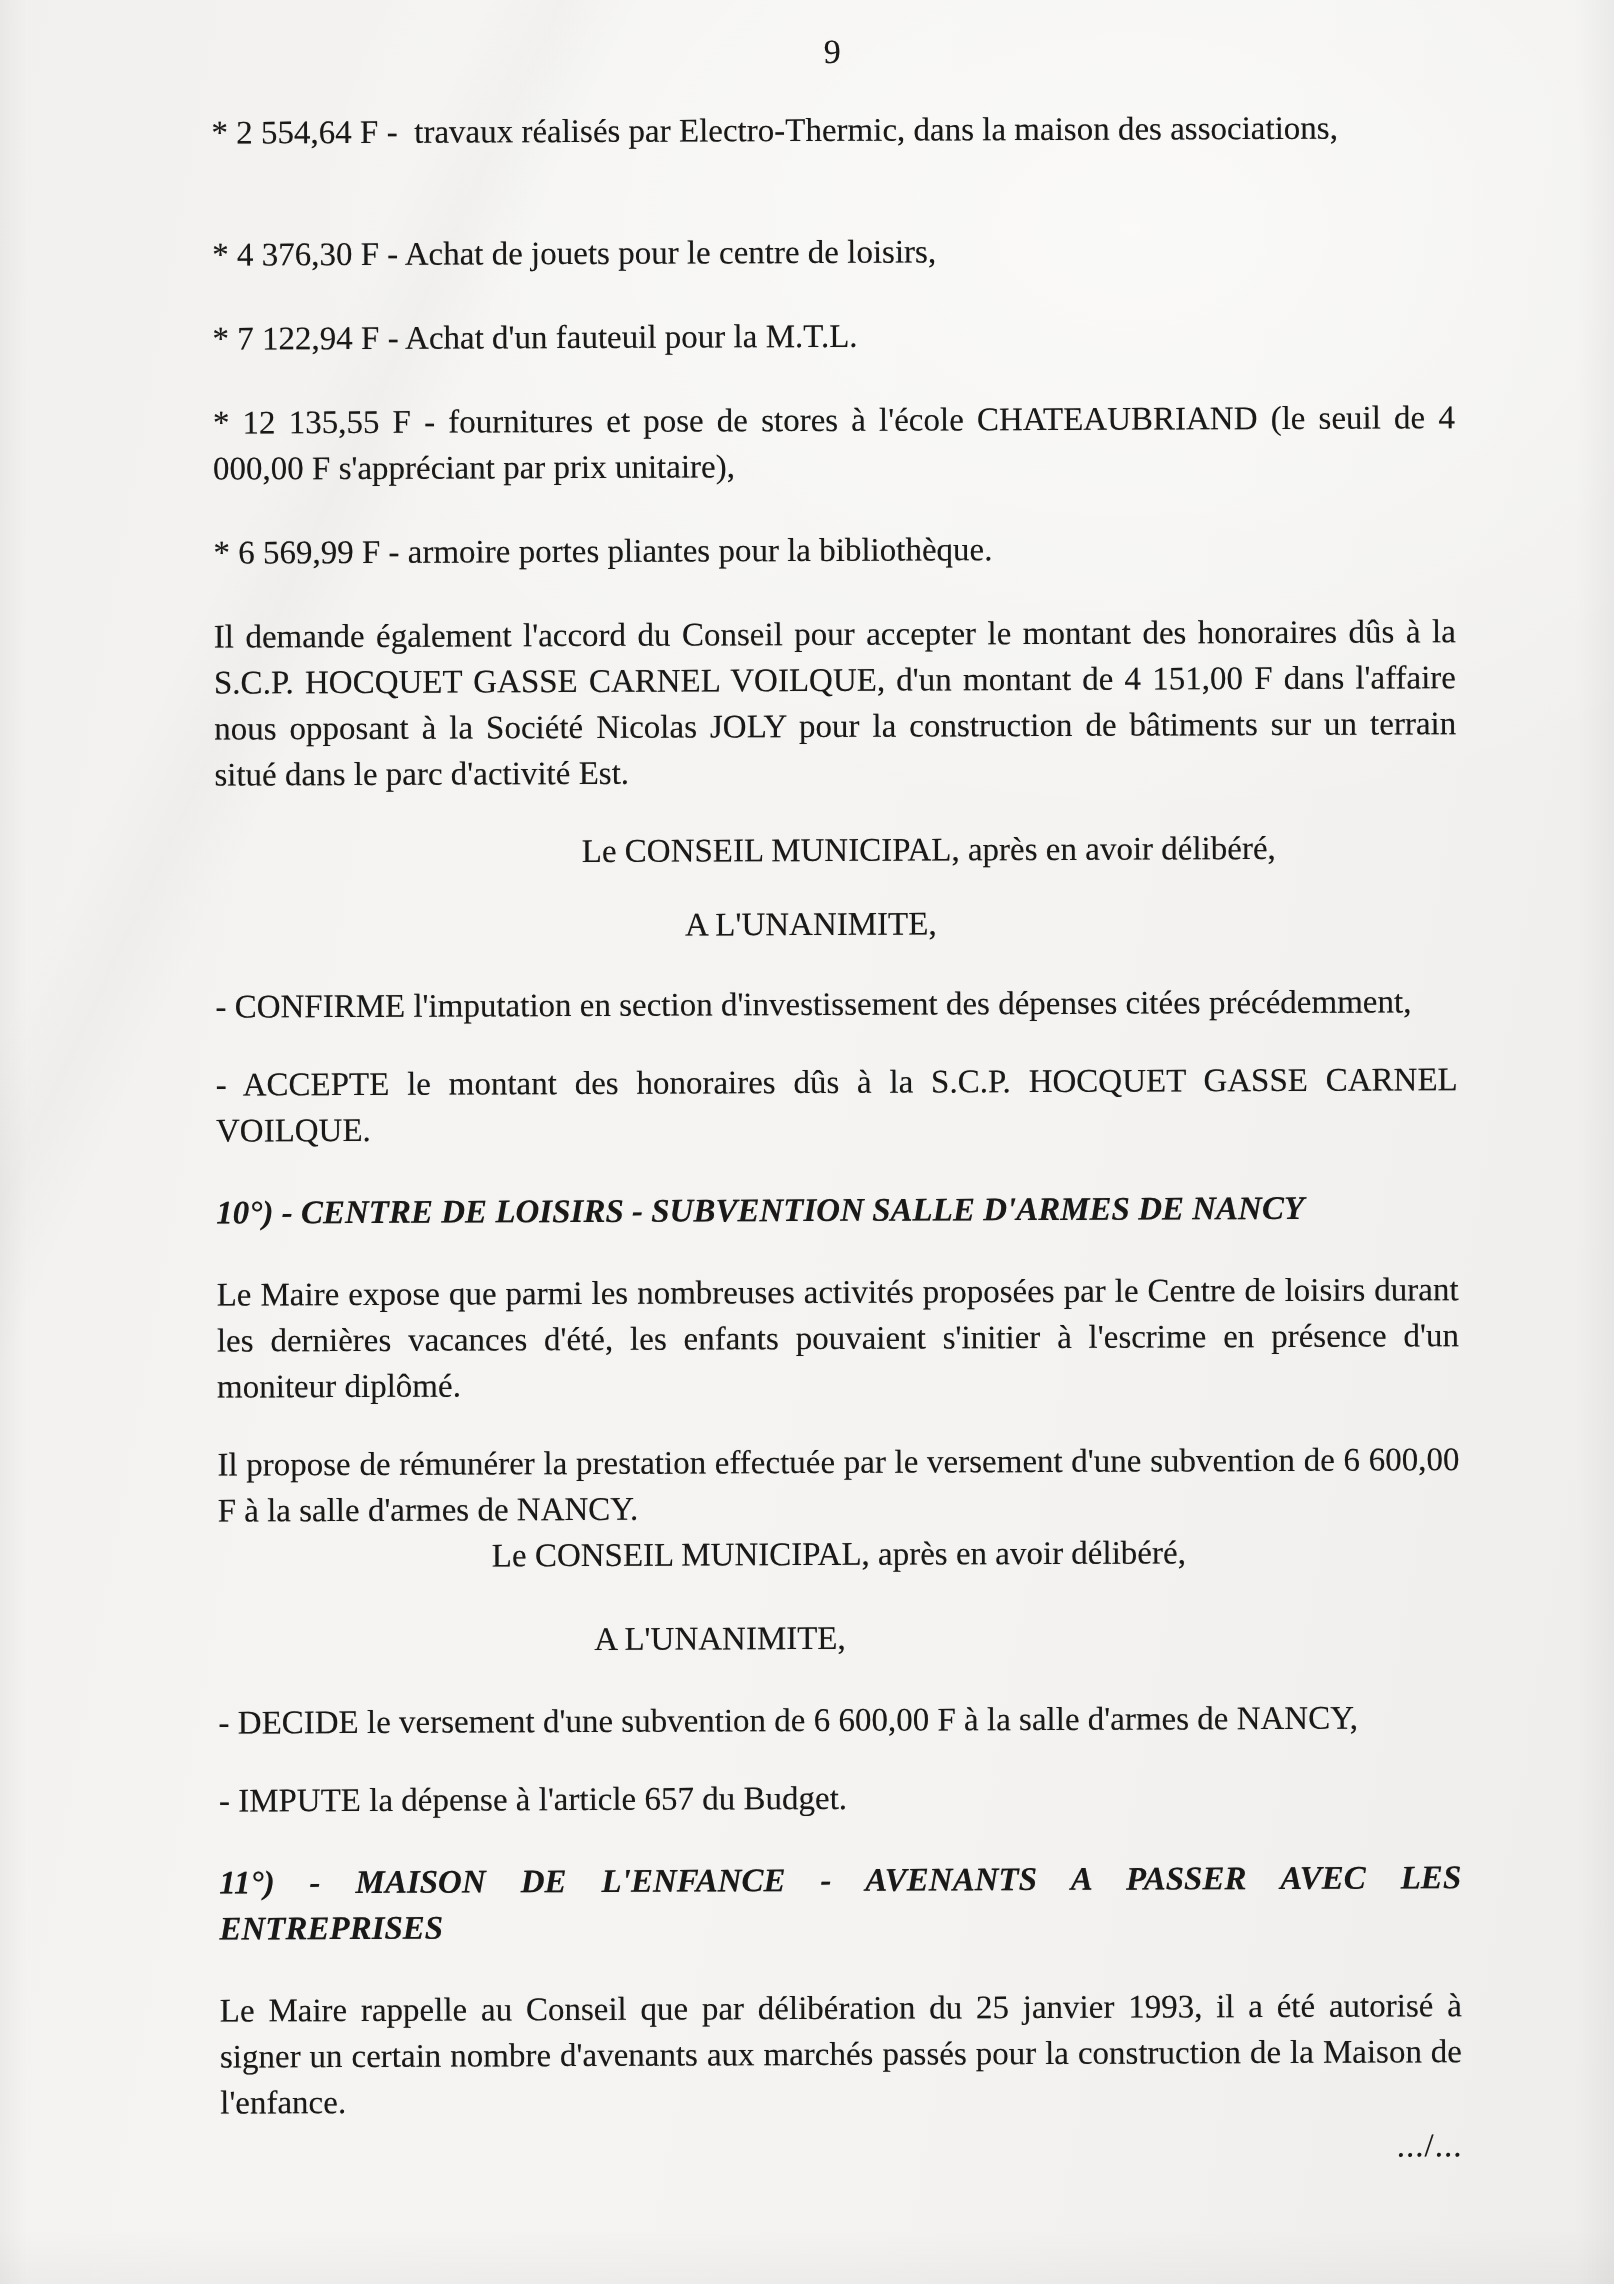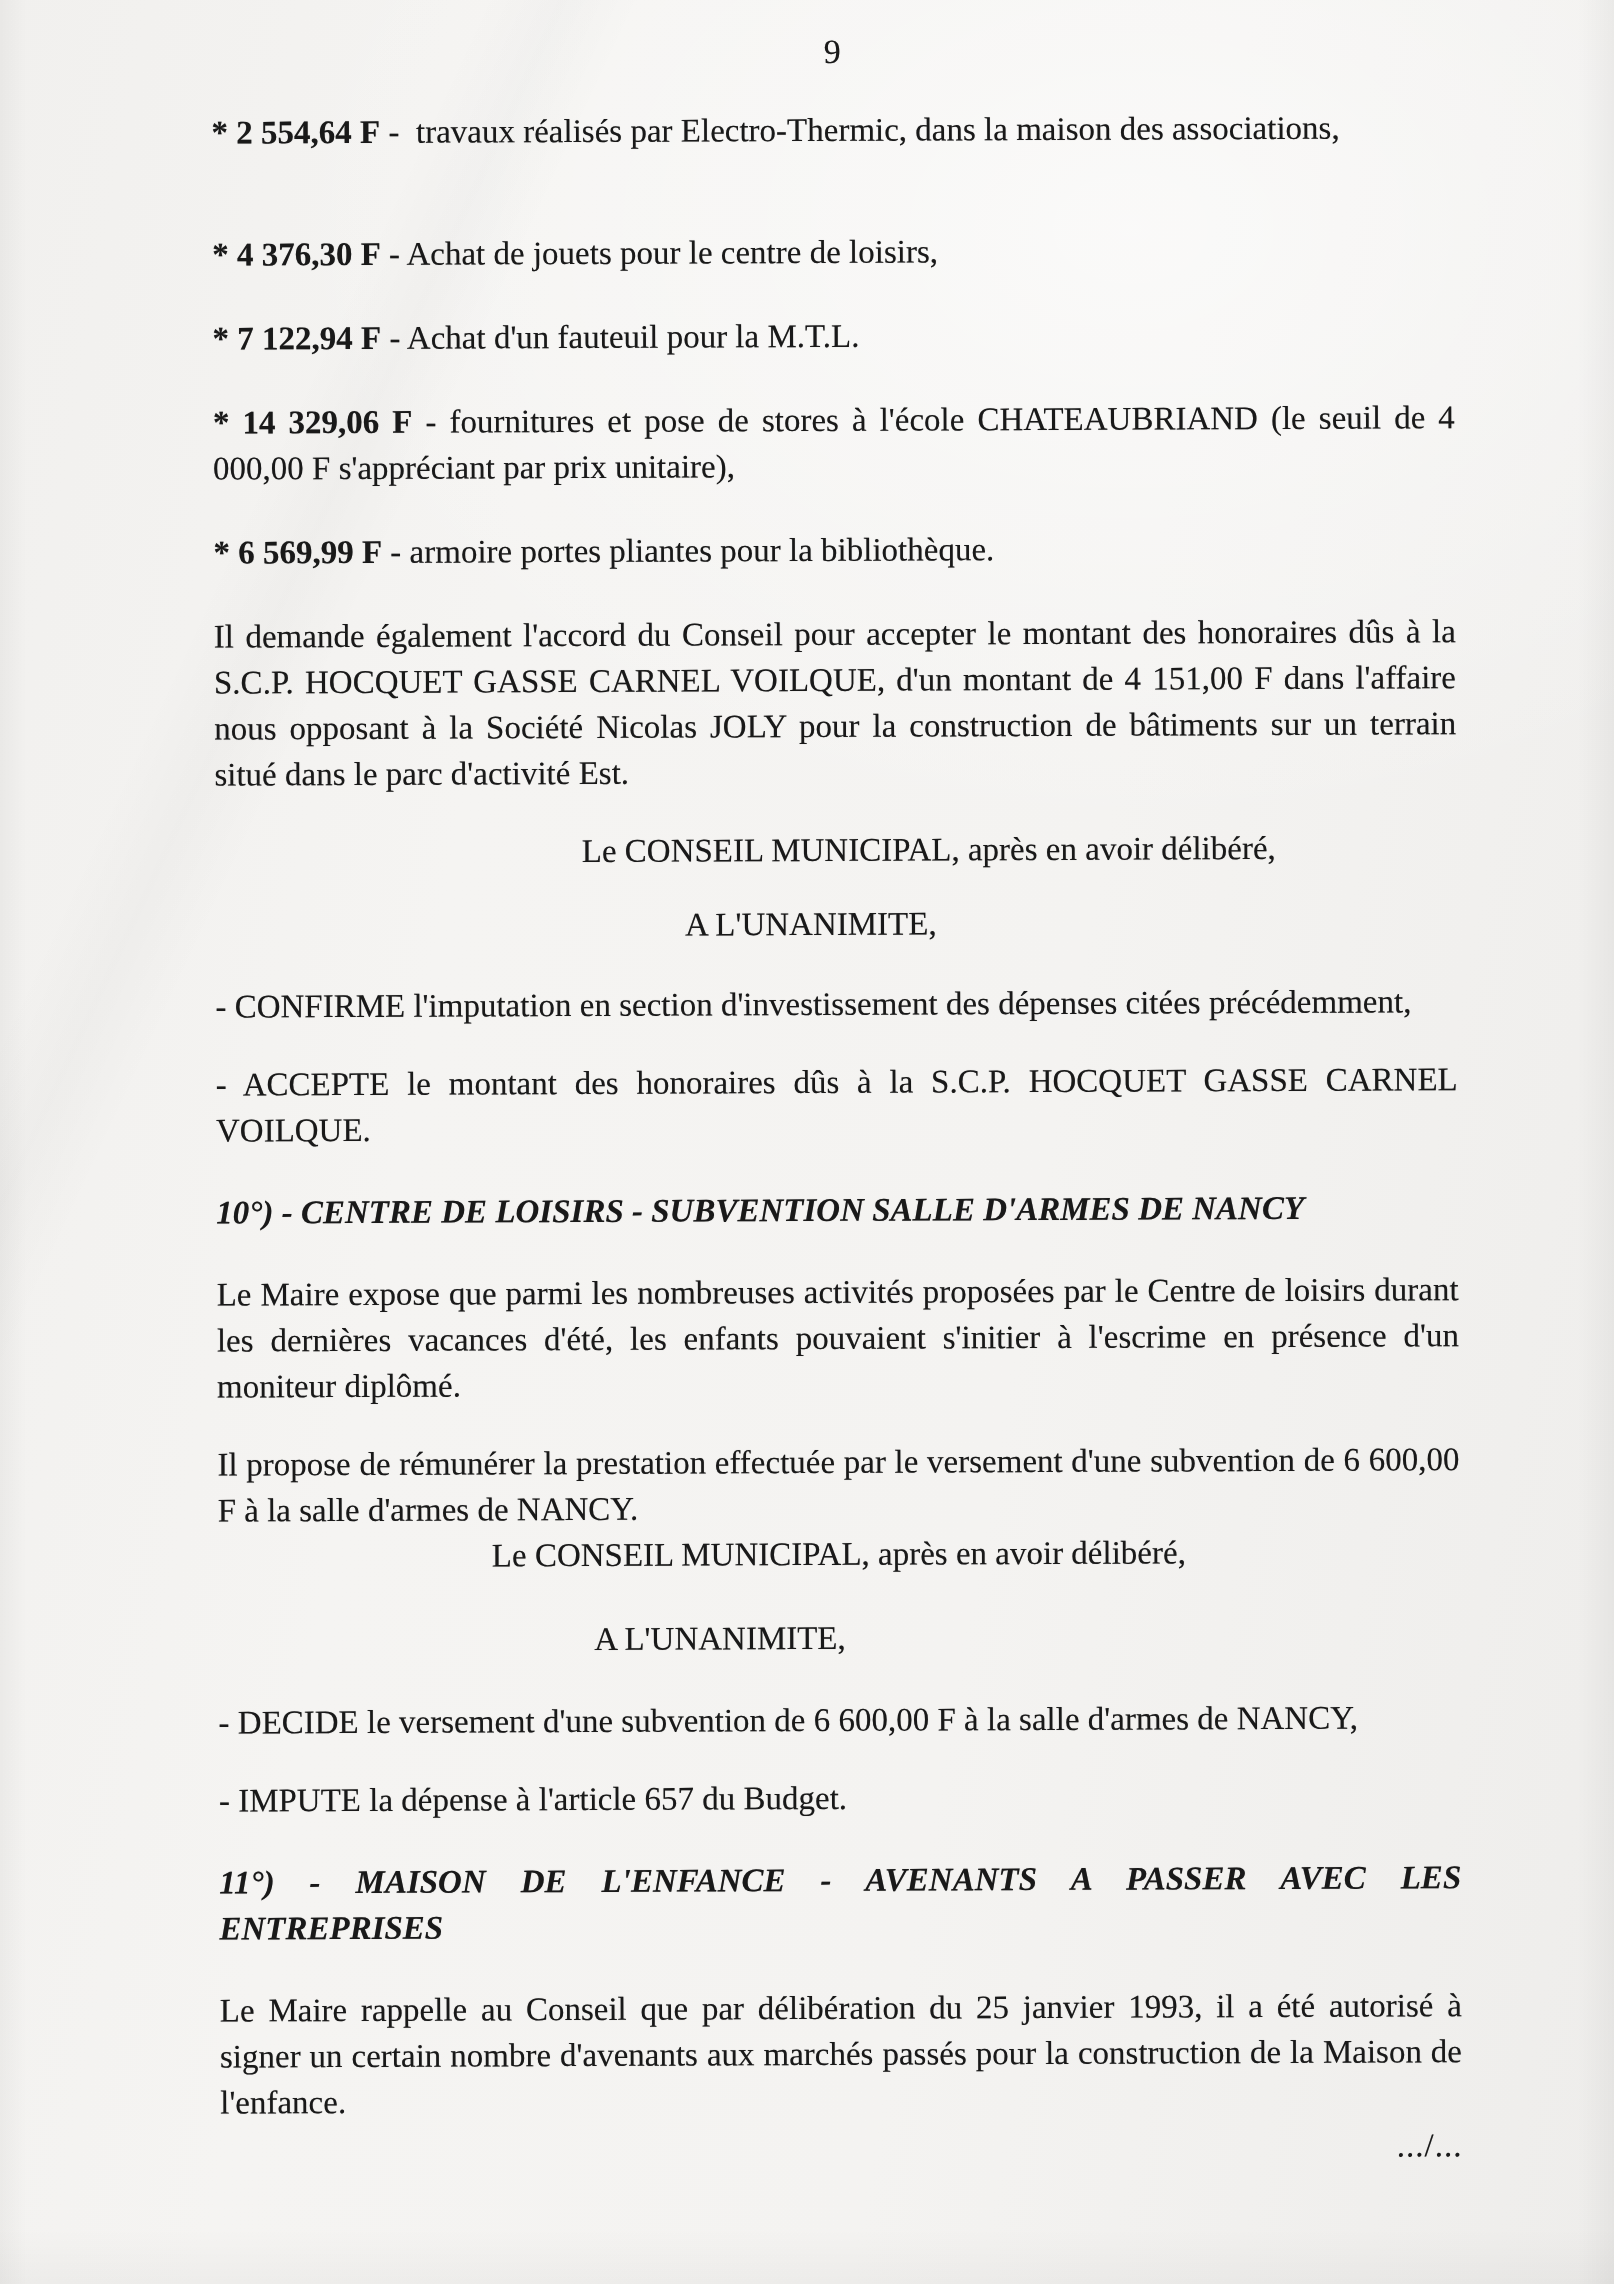--- a/index.html
+++ b/index.html
@@ -39,21 +39,21 @@
     text-shadow: 0 0 0.7px rgba(10,10,10,0.45);
   }
   .page-num {
     text-align: center;
     margin: 0 0 32px 0;
     font-size: 34px;
   }
   p { margin: 0; }
   .item { text-align: justify; margin-bottom: 38px; }
   .item.wide-gap { margin-bottom: 76px; }
-  .amt { font-weight: bold; }
+  .amt { font-weight: normal; }
   .para { text-align: justify; margin-bottom: 32px; }
   .conseil-1 { margin-left: 367px; margin-bottom: 28.5px; }
   .unanimite-1 { margin-left: 470px; margin-bottom: 34px; }
   .conseil-2 { margin-left: 274px; margin-bottom: 38px; }
   .unanimite-2 { margin-left: 376px; margin-bottom: 36px; }
   .mb38 { margin-bottom: 36px; }
   .heading {
     font-weight: bold;
     font-style: italic;
     margin-bottom: 36px;
@@ -77,21 +77,21 @@
   <div class="content">
 
     <p class="page-num">9</p>
 
     <p class="item wide-gap"><span class="amt">* 2 554,64 F</span> <span>-&nbsp; travaux réalisés par Electro-Thermic, dans la maison des associations,</span></p>
 
     <p class="item"><span class="amt">* 4 376,30 F</span> <span>- Achat de jouets pour le centre de loisirs,</span></p>
 
     <p class="item"><span class="amt">* 7 122,94 F</span> <span>- Achat d'un fauteuil pour la M.T.L.</span></p>
 
-    <p class="item"><span class="amt">* 14 329,06 F</span> <span>- fournitures et pose de stores à l'école CHATEAUBRIAND (le seuil de 4 000,00 F s'appréciant par prix unitaire),</span></p>
+    <p class="item"><span class="amt">* 12 135,55 F</span> <span>- fournitures et pose de stores à l'école CHATEAUBRIAND (le seuil de 4 000,00 F s'appréciant par prix unitaire),</span></p>
 
     <p class="item"><span class="amt">* 6 569,99 F</span> <span>- armoire portes pliantes pour la bibliothèque.</span></p>
 
     <p class="para">Il demande également l'accord du Conseil pour accepter le montant des honoraires dûs à la S.C.P. HOCQUET GASSE CARNEL VOILQUE, d'un montant de 4 151,00 F dans l'affaire nous opposant à la Société Nicolas JOLY pour la construction de bâtiments sur un terrain situé dans le parc d'activité Est.</p>
 
     <p class="conseil-1">Le CONSEIL MUNICIPAL, après en avoir délibéré,</p>
 
     <p class="unanimite-1">A L'UNANIMITE,</p>
 
     <p class="para">- CONFIRME l'imputation en section d'investissement des dépenses citées précédemment,</p>

